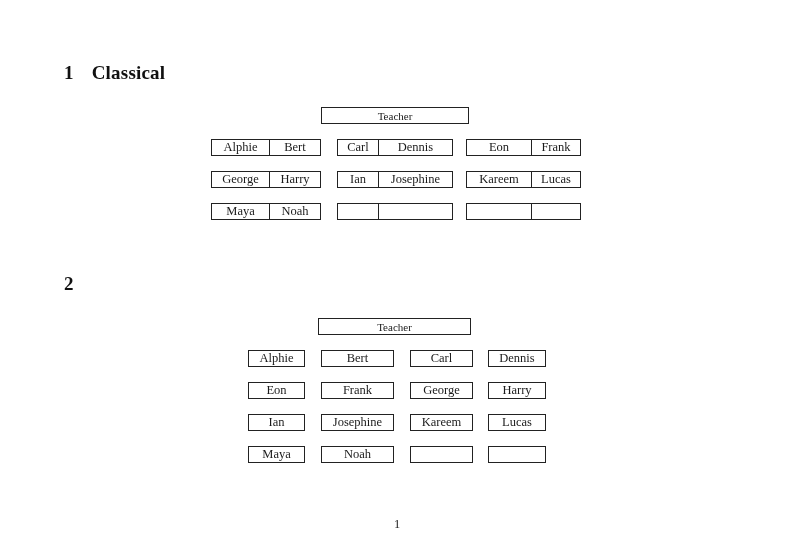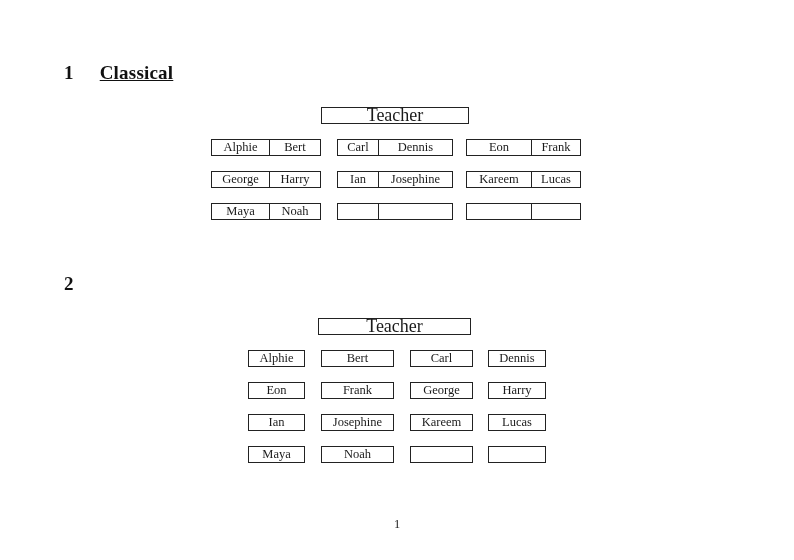--- a/index.html
+++ b/index.html
@@ -16,31 +16,31 @@
     position: absolute;
     display: flex;
     font-weight: bold;
     font-size: 19px;
     line-height: 22px;
     color: #111;
     letter-spacing: 0.2px;
   }
   .sec1 { left: 64px; top: 62px; }
   .sec2 { left: 64px; top: 273px; }
-  .sec-title { margin-left: 26px; text-decoration: underline; }
+  .sec-title { margin-left: 18px; }
 
   .teacher {
     position: absolute;
     height: 17px;
     border: 1px solid #222;
     box-sizing: border-box;
     display: flex;
     align-items: center;
     justify-content: center;
-    font-size: 18px;
+    font-size: 11px;
     background: #fff;
   }
   .teacher-1 { left: 321px; top: 107px; width: 148px; }
   .teacher-2 { left: 318px; top: 318px; width: 153px; }
 
   
   .seat-row {
     position: absolute;
     display: flex;
     height: 17px;

